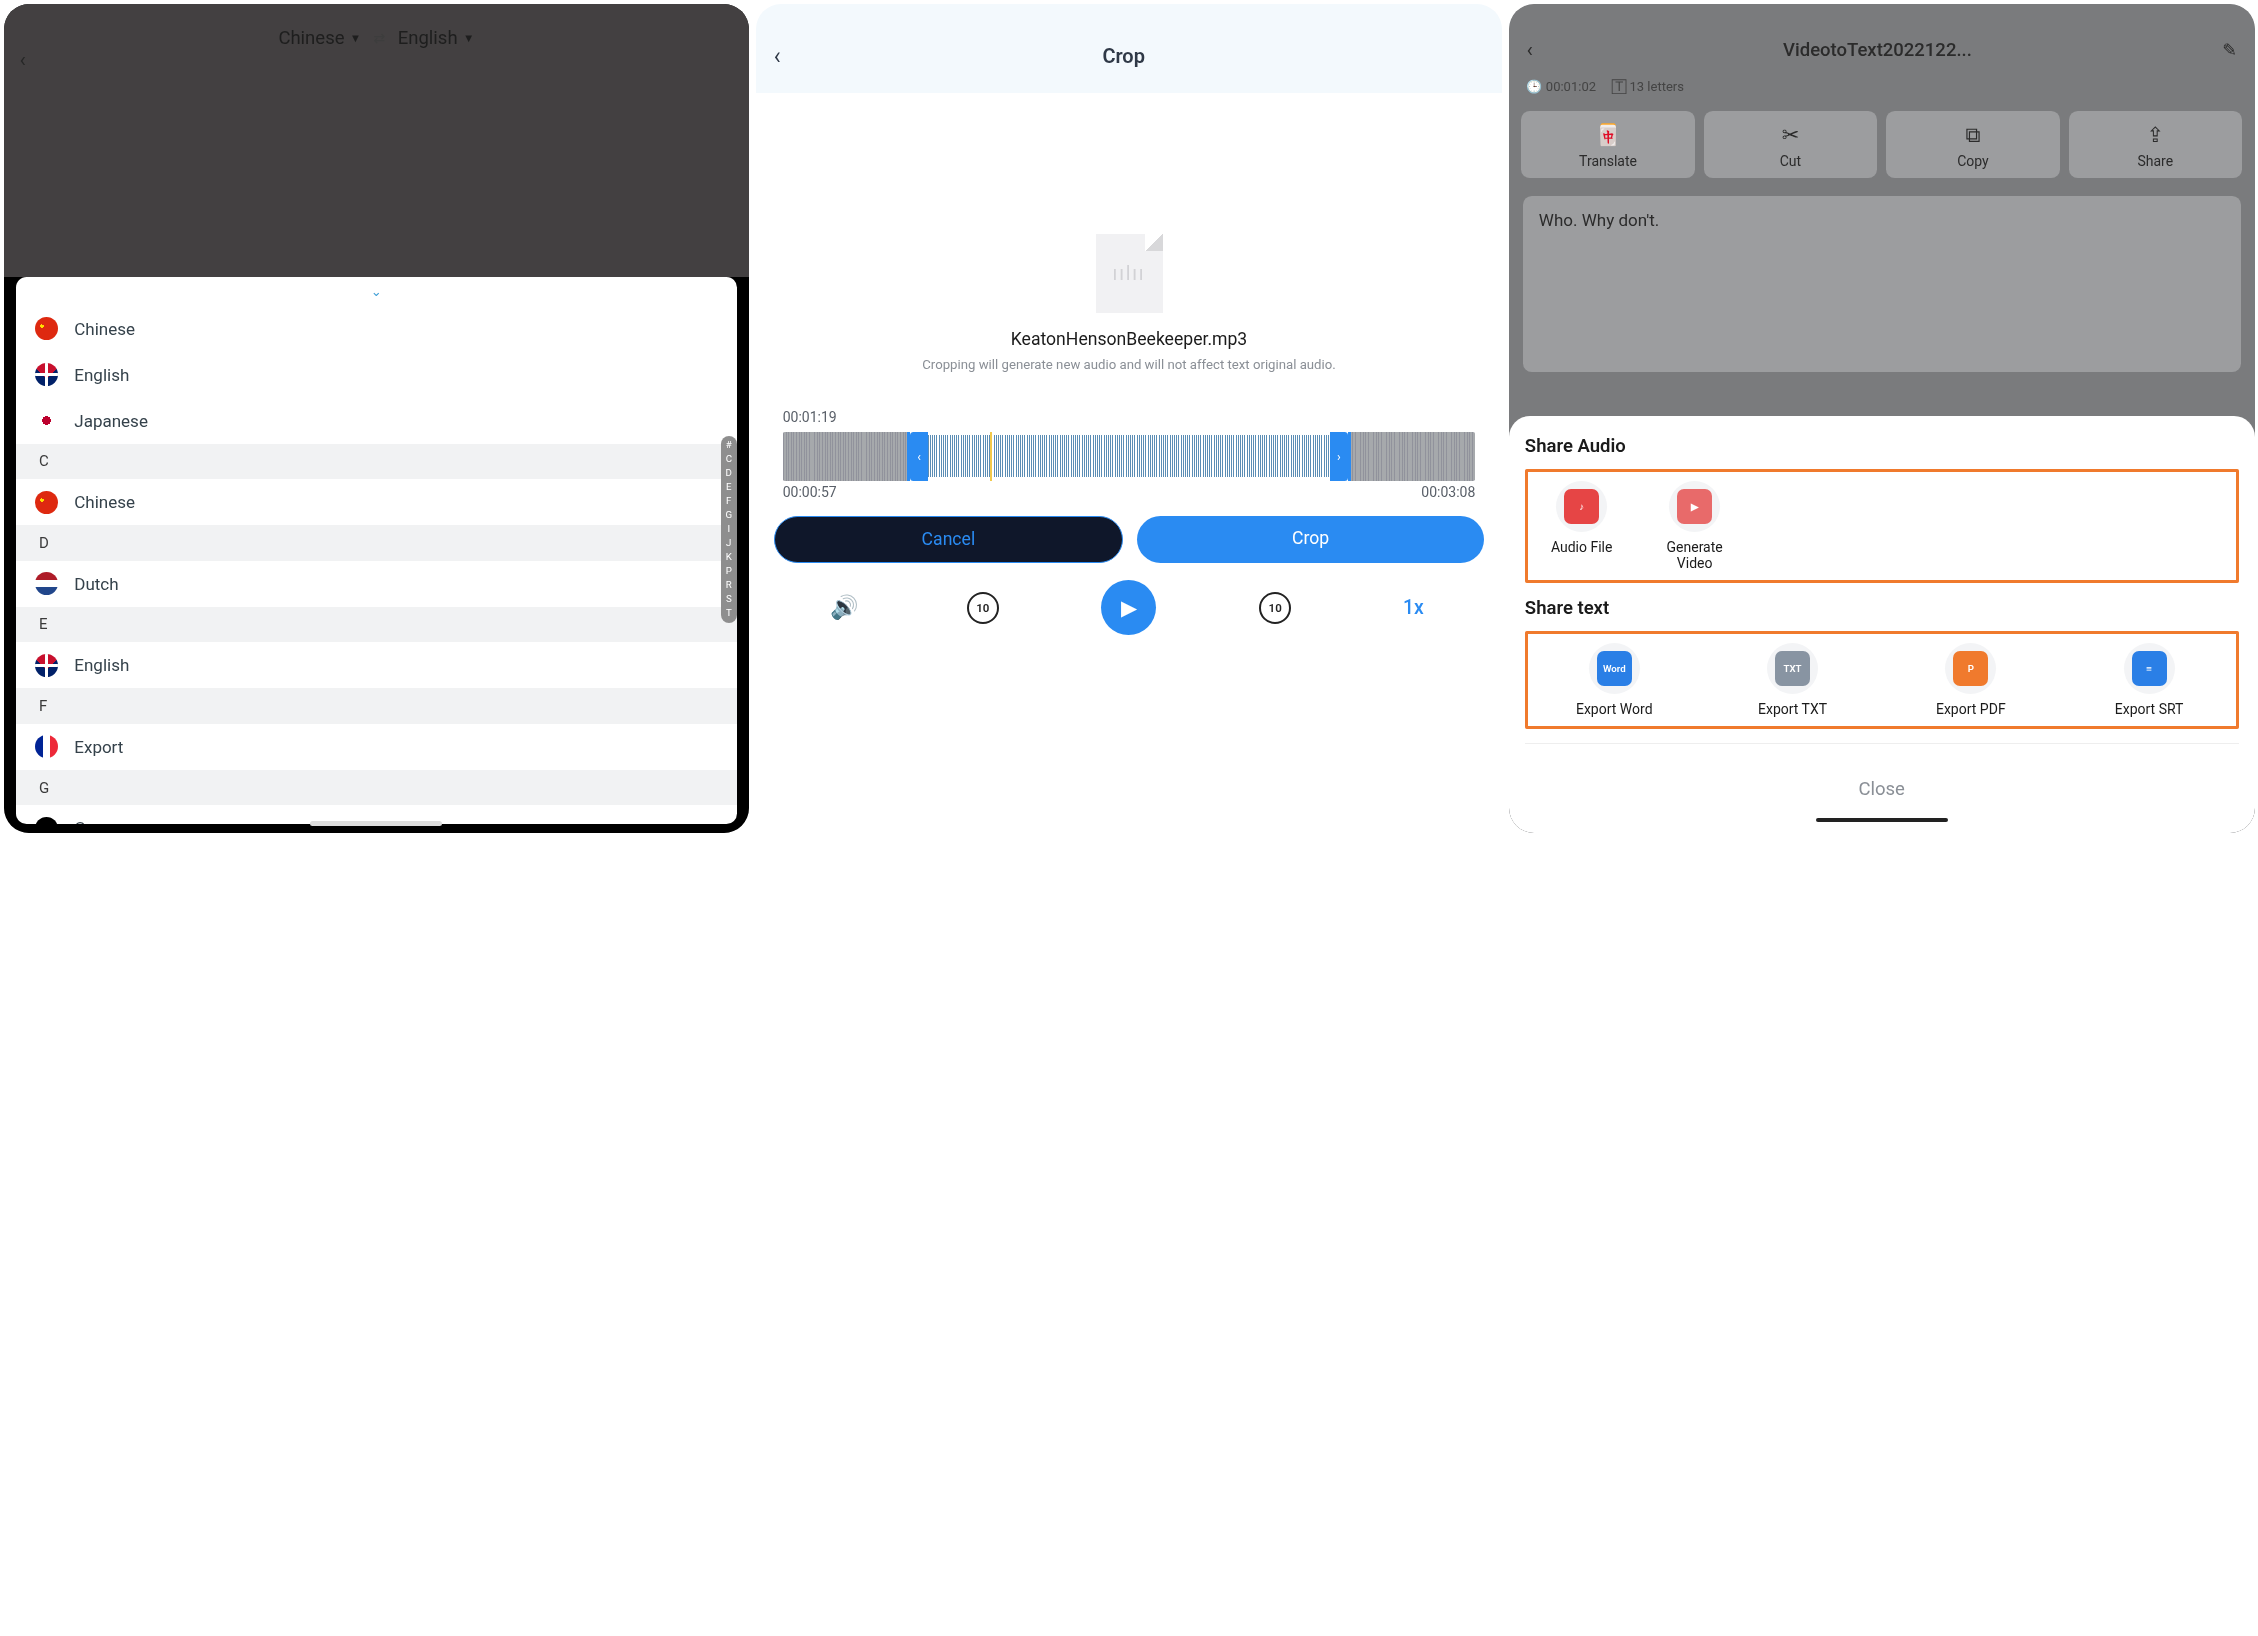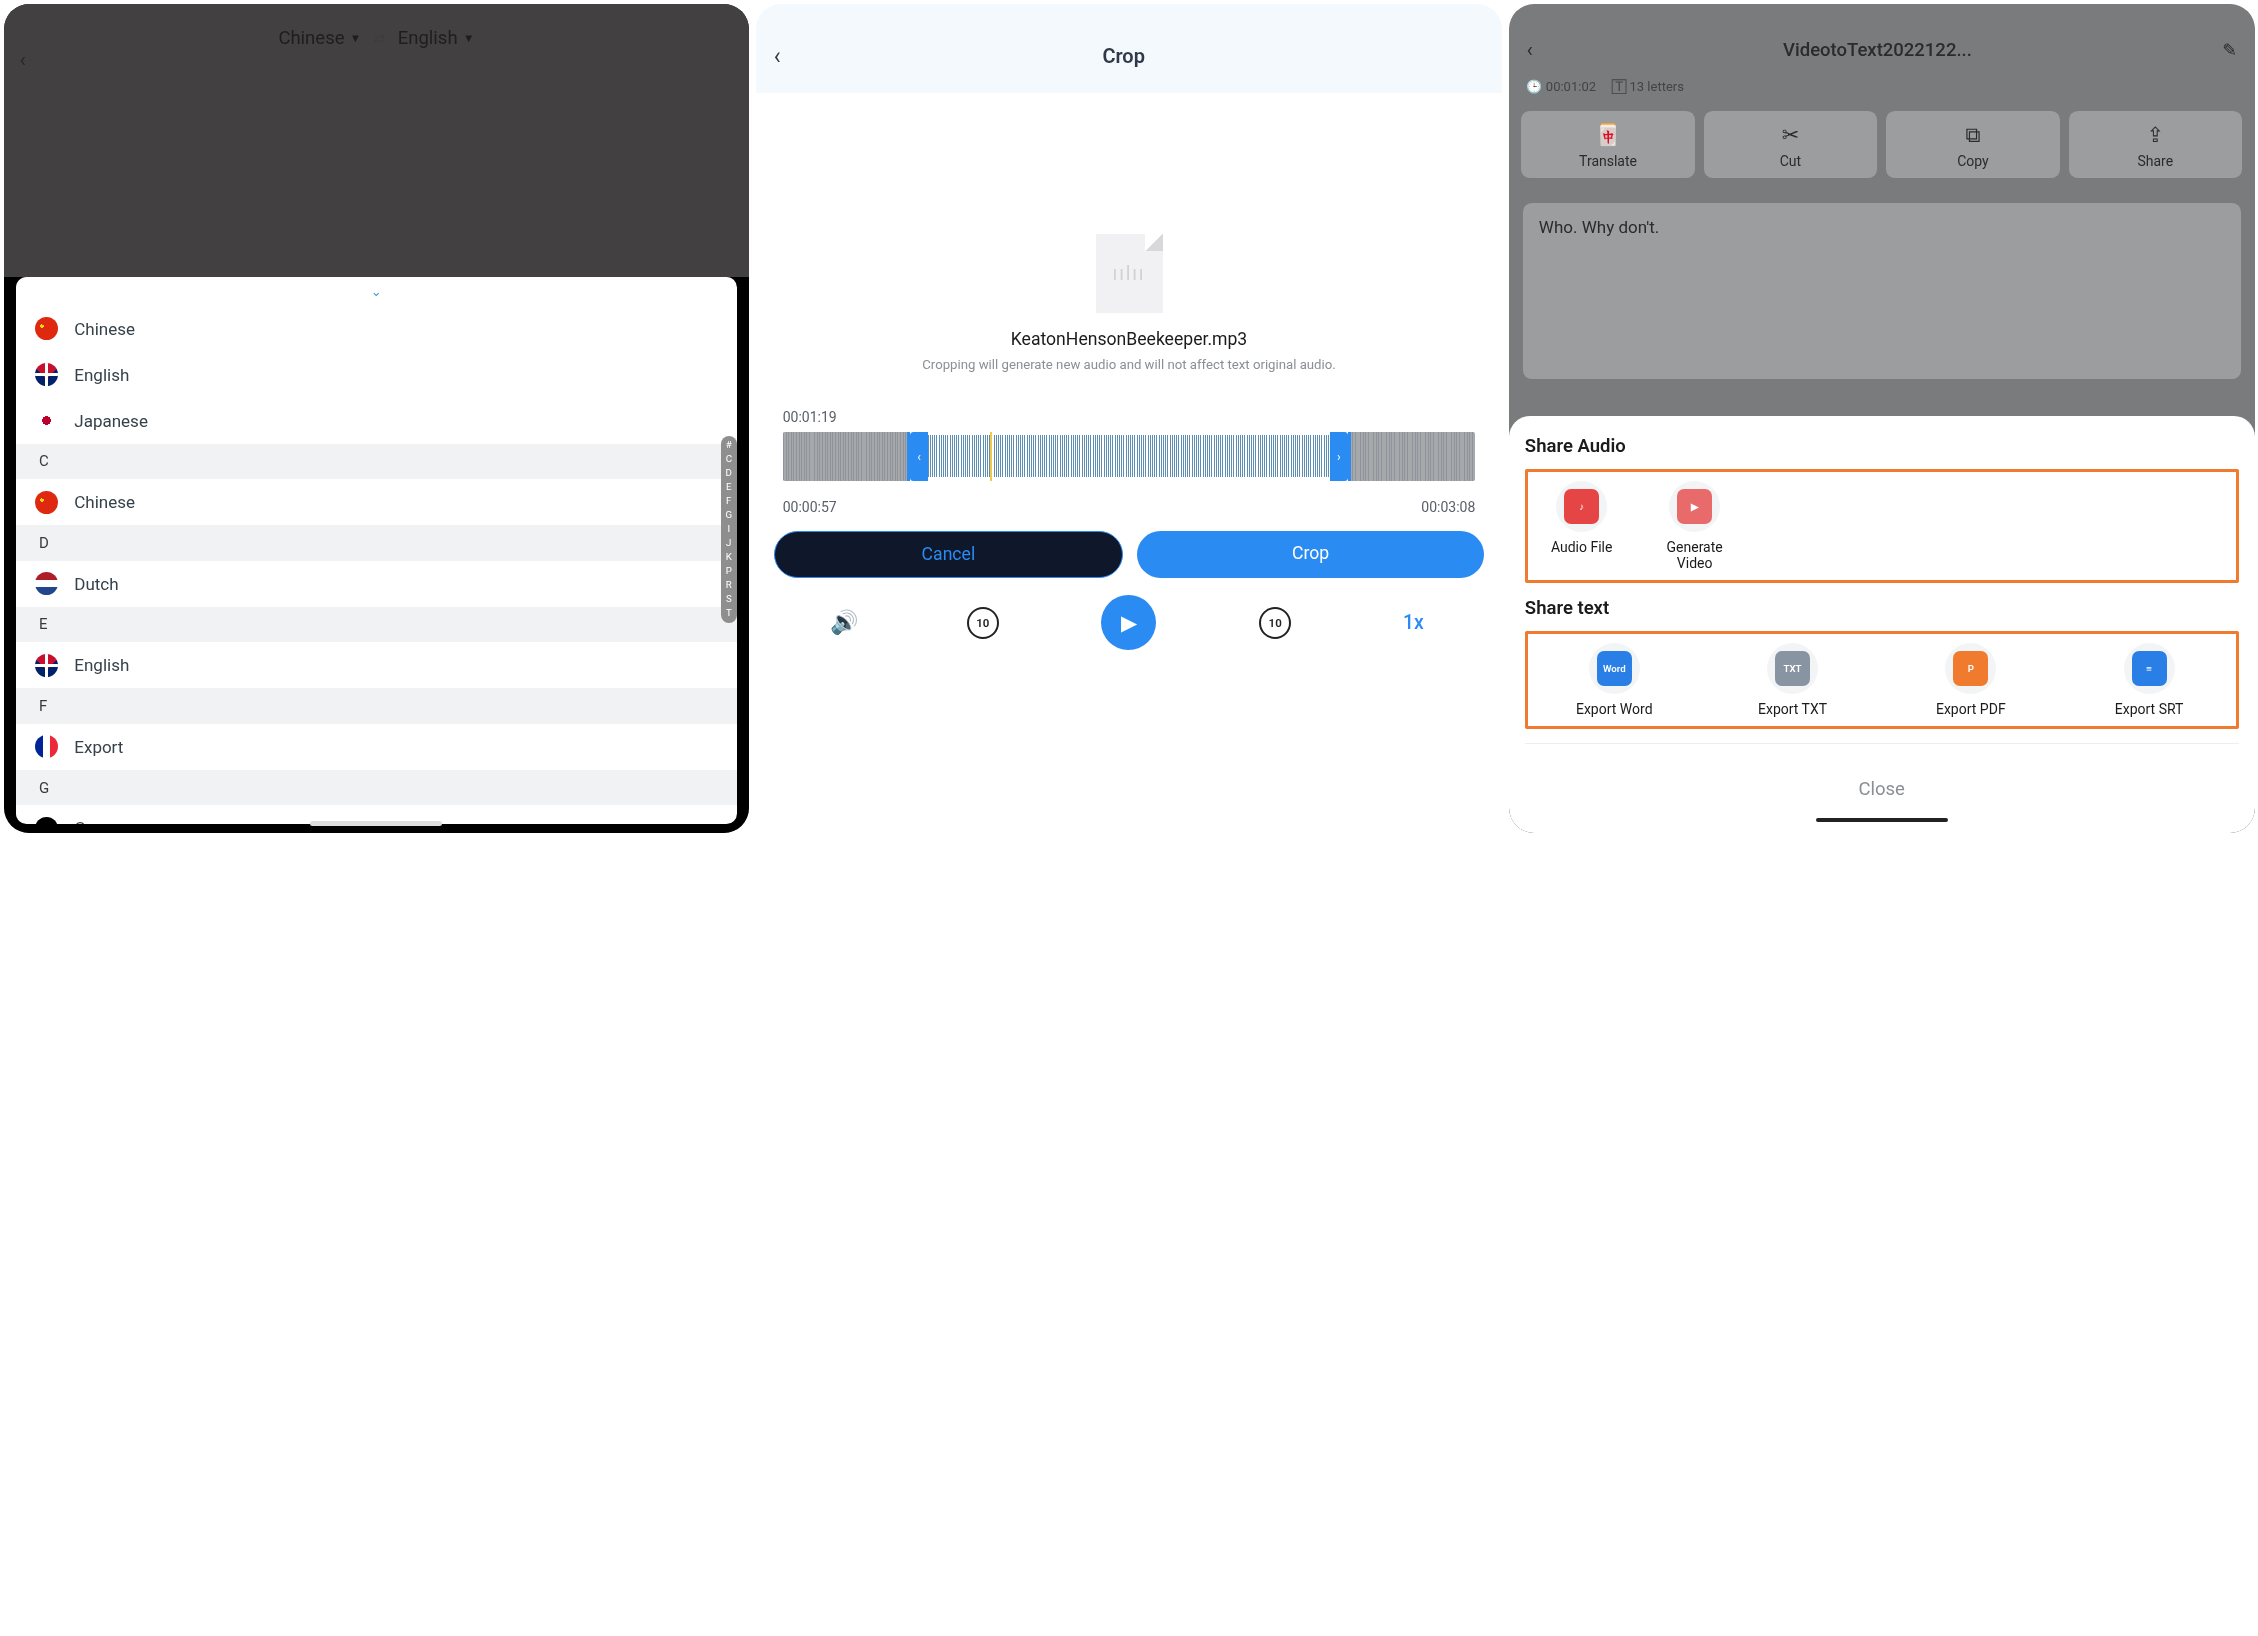--- a/index.html
+++ b/index.html
@@ -44,21 +44,21 @@
 .s2 .hint { font-size: 13.2px; color: #8a8f96; line-height: 1.4; padding: 0 17.6px; }
 .s2 .timeline { padding: 0 26.5px; }
 .s2 .cur-time { color: #5a6069; font-size: 14px; margin-bottom: 7px; }
 .s2 .wave-track { height: 49px; background: #a6a9ac; border-radius: 1.8px; display: flex; align-items:center; position:relative; overflow:hidden; }
 .s2 .wave-bg { position:absolute; inset:0; background: repeating-linear-gradient(90deg,#778 0,#778 0.9px,transparent 0.9px,transparent 2.6px); opacity:.45; }
 .s2 .sel { position:absolute; left:18%; right:18%; top:0; bottom:0; background:#fff; border:3.5px solid #2a8bf2; border-top:none; border-bottom:none; }
 .s2 .sel-wave { position:absolute; inset:3.5px 0; background: repeating-linear-gradient(90deg,#5b8db5 0,#5b8db5 0.9px,transparent 0.9px,transparent 2.2px); }
 .s2 .handle-l,.s2 .handle-r { position:absolute; top:0; bottom:0; width:17.6px; background:#2a8bf2; display:flex; align-items:center; justify-content:center; color:#fff; font-size:12.4px; }
 .s2 .handle-l{left:0;border-radius:3.5px 0 0 3.5px;} .s2 .handle-r{right:0;border-radius:0 3.5px 3.5px 0;}
 .s2 .play-line { position:absolute; left:30%; top:0; bottom:0; width:1.8px; background:#f2c94c; }
-.s2 .times { display:flex; justify-content:space-between; margin-top:18px; color:#5a6069; font-size:14px; }
+.s2 .times { display:flex; justify-content:space-between; margin-top:3px; color:#5a6069; font-size:14px; }
 .s2 .btns { display:flex; gap:14px; padding: 16px 17.6px 8.8px; }
 .s2 .btn { flex:1; padding:12.4px; border-radius: 26.5px; text-align:center; font-size:17.6px; }
 .s2 .btn-cancel { border:1.8px solid #2a8bf2; color:#2a8bf2; background:#0f172a; cursor:pointer; }
 .s2 .btn-crop { background:#2a8bf2; color:#fff; cursor:pointer; }
 .s2 .controls { display:flex; align-items:center; justify-content:space-around; padding: 8.8px 17.6px 21px; }
 .s2 .ctl { width:39px; height:39px; display:flex; align-items:center; justify-content:center; font-size:19.4px; color:#222; cursor:pointer; }
 .s2 .play { width:55px; height:55px; border-radius:50%; background:#2a8bf2; color:#fff; font-size:21px; }
 .s2 .speaker { color:#2a8bf2; font-size:23px; }
 .s2 .speed { color:#2a8bf2; font-size:19.4px; font-weight:500; }
 .s2 .skip { border:2.2px solid #222; border-radius:50%; width:32px; height:32px; font-size:11.5px; font-weight:600; position:relative; }
@@ -68,21 +68,21 @@
 .s3 .scrim { position:absolute; inset:0; background:#7a7b7d; border-radius:25px; }
 .s3 .hdr3 { position:relative; padding: 34px 17.6px 12.4px; display:flex; align-items:center; color:#2b2b2b; }
 .s3 .back3 { font-size:21px; }
 .s3 .title3 { flex:1; text-align:center; font-size:18.5px; font-weight:500; color:#2b2b2b; }
 .s3 .edit-ic { font-size:17.6px; }
 .s3 .meta { position:relative; padding: 5.3px 17.6px 8.8px; display:flex; gap:16px; color:#444; font-size:13px; }
 .s3 .actions-row { position:relative; padding: 7px 12.4px; display:flex; gap:8.8px; }
 .s3 .action-card { flex:1; background:#9c9d9f; border-radius:8.8px; padding: 12.4px 5.3px 8.8px; text-align:center; color:#2b2b2b; }
 .s3 .action-card .ic { font-size:21px; height:26.5px; }
 .s3 .action-card .lb { font-size:14px; margin-top:3.5px; }
-.s3 .transcript { position:relative; margin: 18px 14px; padding: 14px 16px; background:#9c9d9f; border-radius:8.8px; color:#2b2b2b; font-size:17px; height:176px; }
+.s3 .transcript { position:relative; margin: 11px 14px; padding: 14px 16px; background:#9c9d9f; border-radius:8.8px; color:#2b2b2b; font-size:17px; height:176px; }
 .s3 .sheet3 { position:absolute; left:0; right:0; bottom:0; background:#fff; border-radius: 21px 21px 25px 25px; padding: 19.4px 16px 10.6px; }
 .s3 .sh-title { font-size:18.5px; font-weight:600; color:#1b1b1b; margin-bottom: 12.4px; }
 .s3 .hl-box { border:3.5px solid #f07a2d; padding: 8.8px; border-radius:1.8px; display:flex; gap: 23px; margin-bottom: 14px; }
 .s3 .opt { text-align:center; width: 90px; cursor:pointer; }
 .s3 .opt .circ { width:51px; height:51px; border-radius:50%; background:#f3f4f6; margin:0 auto 7px; display:flex; align-items:center; justify-content:center; font-size:23px; }
 .s3 .opt .olb { font-size:14px; color:#1b1b1b; }
 .s3 .hl-box.wide { justify-content: space-between; gap: 23px; }
 .s3 .hl-box.wide .opt { width: auto; flex:1; }
 .s3 .close-btn { text-align:center; padding: 34px 0 14px; color:#8a8f96; font-size:18.5px; border-top:0.9px solid #eee; margin-top:7px; cursor:pointer; }
 .s3 .home-ind3 { width:132px; height:4.4px; background:#222; border-radius:2.6px; margin: 3.5px auto 0; }

